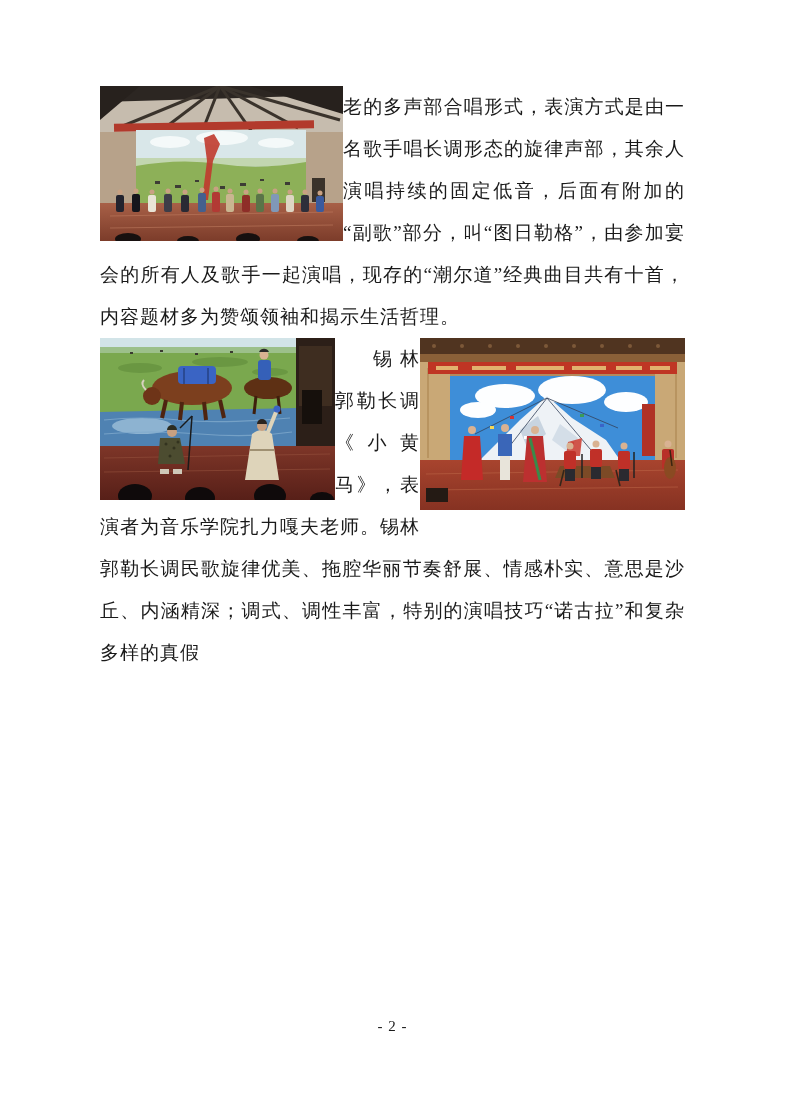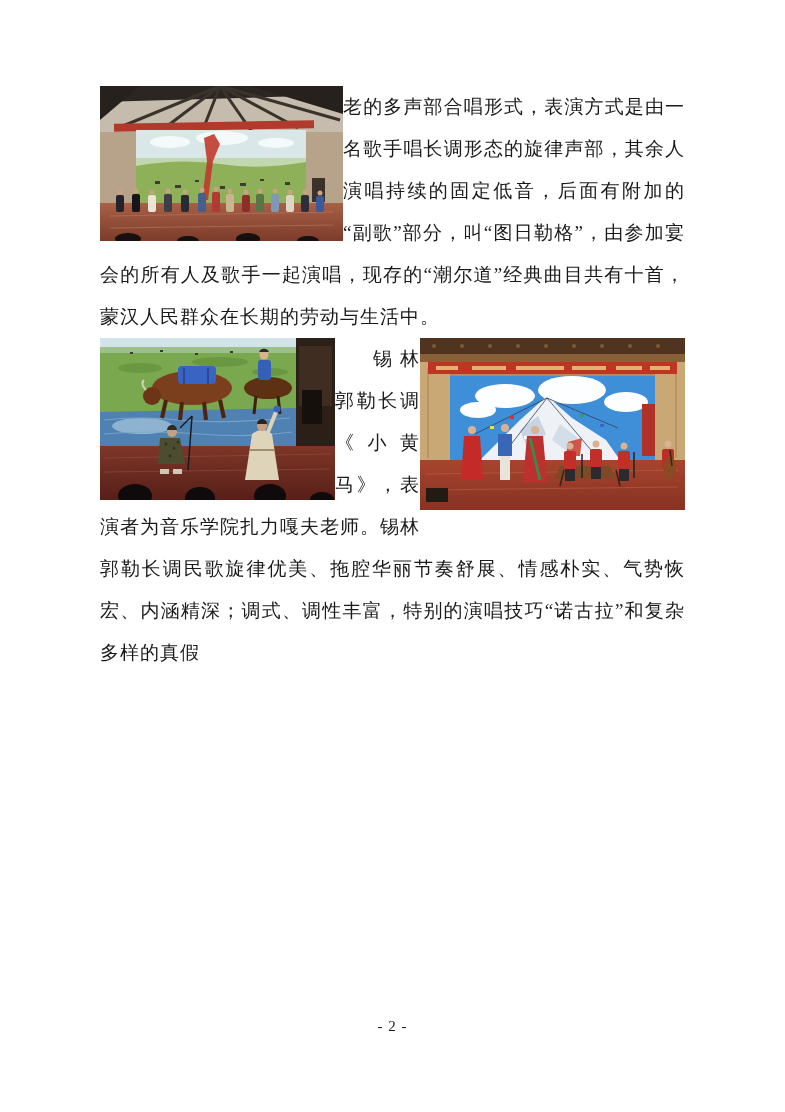--- a/index.html
+++ b/index.html
@@ -144,21 +144,21 @@
         </g>
         <g fill="#17100f">
           <ellipse cx="28" cy="153" rx="13" ry="6"></ellipse>
             <ellipse cx="88" cy="155" rx="11" ry="5"></ellipse>
           <ellipse cx="148" cy="153" rx="12" ry="6"></ellipse>
             <ellipse cx="208" cy="155" rx="11" ry="5"></ellipse>
         </g>
       </svg>
     </figure>
 
-    <p>老的多声部合唱形式，表演方式是由一名歌手唱长调形态的旋律声部，其余人演唱持续的固定低音，后面有附加的“副歌”部分，叫“图日勒格”，由参加宴会的所有人及歌手一起演唱，现存的“潮尔道”经典曲目共有十首，蒙汉人民群众在长期的劳动与生活中。</p>
+    <p>老的多声部合唱形式，表演方式是由一名歌手唱长调形态的旋律声部，其余人演唱持续的固定低音，后面有附加的“副歌”部分，叫“图日勒格”，由参加宴会的所有人及歌手一起演唱，现存的“潮尔道”经典曲目共有十首，内容题材多为赞颂领袖和揭示生活哲理。</p>
 
     <figure class="photo photo2" aria-label="漫瀚调联唱照片：LED屏显示蓝天白云雪山经幡，红衣演唱者与坐姿乐队">
       <svg viewBox="0 0 265 172" preserveAspectRatio="none">
         <rect x="0" y="0" width="265" height="172" fill="#b48a5c"></rect>
         <rect x="0" y="0" width="265" height="16" fill="#503420"></rect>
         <g fill="#7c5838">
           <circle cx="14" cy="8" r="2"></circle>
             <circle cx="42" cy="8" r="2"></circle>
             <circle cx="70" cy="8" r="2"></circle>
           <circle cx="98" cy="8" r="2"></circle>
@@ -341,18 +341,18 @@
         </g>
         <g fill="#0f0a0b">
           <ellipse cx="35" cy="158" rx="17" ry="12"></ellipse>
             <ellipse cx="100" cy="160" rx="15" ry="11"></ellipse>
           <ellipse cx="170" cy="158" rx="16" ry="12"></ellipse>
             <ellipse cx="222" cy="162" rx="12" ry="8"></ellipse>
         </g>
       </svg>
     </figure>
 
-    <p class="indent">锡林郭勒长调《小黄马》，表演者为音乐学院扎力嘎夫老师。锡林郭勒长调民歌旋律优美、拖腔华丽节奏舒展、情感朴实、气势恢宏、内涵精深；调式、调性丰富，特别的演唱技巧“诺古拉”和复杂多样的真假</p>
+    <p class="indent">锡林郭勒长调《小黄马》，表演者为音乐学院扎力嘎夫老师。锡林郭勒长调民歌旋律优美、拖腔华丽节奏舒展、情感朴实、意思是沙丘、内涵精深；调式、调性丰富，特别的演唱技巧“诺古拉”和复杂多样的真假</p>
 
   </div>
 
   <div class="footer">- 2 -</div>
 </div>
 
 </body></html>

